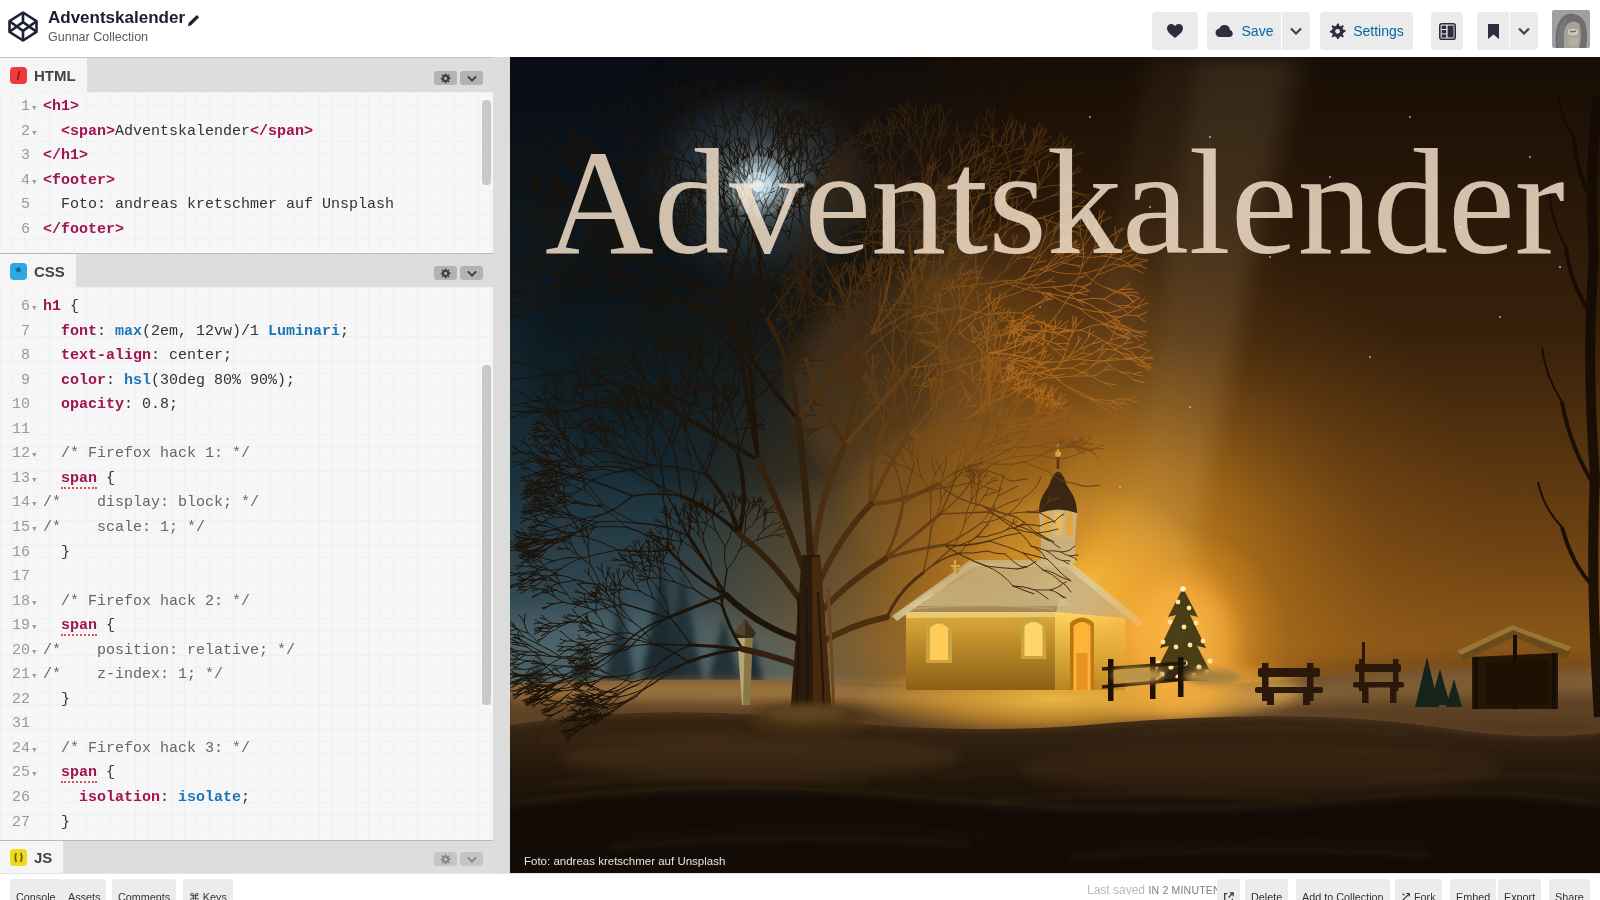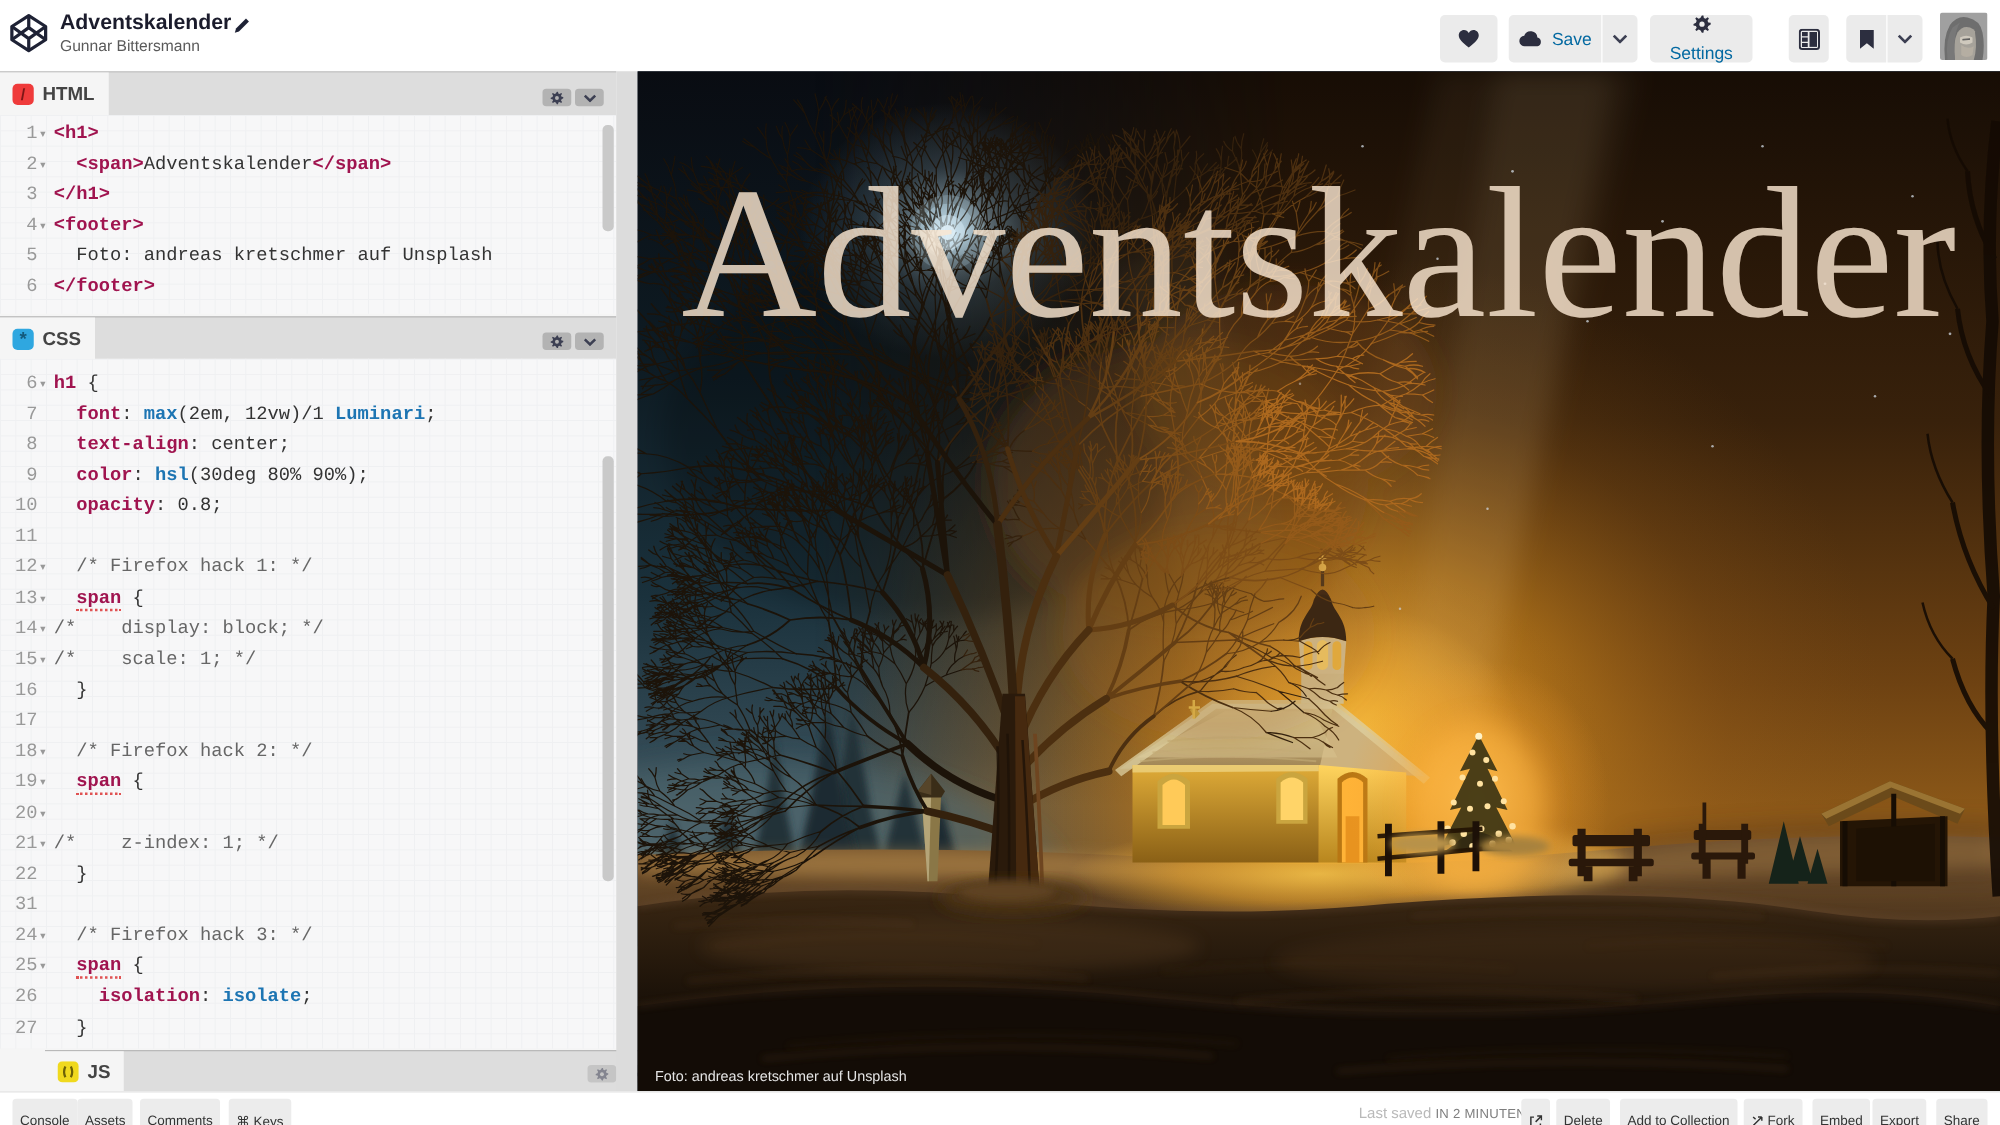--- a/index.html
+++ b/index.html
@@ -34,38 +34,38 @@
  <svg class="abs" id="logo" width="32" height="33" viewBox="0 0 32 33">
  <g fill="none" stroke="#1e2235" stroke-width="2.6" stroke-linejoin="round">
   <path d="M16 2.5 29.5 11.2 29.5 21.8 16 30.5 2.5 21.8 2.5 11.2Z"></path>
   <path d="M16 2.5 16 12.1 M16 30.5 16 20.9 M2.5 11.2 16 20.9 29.5 11.2 M2.5 21.8 16 12.1 29.5 21.8"></path>
  </g>
     </svg>
  <div class="abs" id="title">Adventskalender</div>
  <svg class="abs" style="left:186px;top:13px" width="15" height="15" viewBox="0 0 16 16">
       <path d="M2 14 3 10.5 11.5 2 14 4.5 5.5 13Z" fill="#1e2235"></path>
     </svg>
- <div class="abs" id="subtitle">Gunnar Bittersmann</div>
+ <div class="abs" id="subtitle">Gunnar Collection</div>
  <div class="abs hbtn" style="left:1152px;width:46px;">
       <svg width="18" height="16" viewBox="0 0 18 16">
         <path d="M9 15C4 11 1 8.5 1 5.2 1 2.9 2.9 1 5.2 1 6.8 1 8.2 1.9 9 3.3 9.8 1.9 11.2 1 12.8 1 15.1 1 17 2.9 17 5.2 17 8.5 14 11 9 15Z" fill="#2c2e3f"></path>
       </svg>
     </div>
  <div class="abs hbtn" style="left:1207px;width:74px;border-radius:4px 0 0 4px;">
       <svg width="20" height="14" viewBox="0 0 20 14">
         <path d="M5 13a4.2 4.2 0 0 1-.6-8.4A5.4 5.4 0 0 1 14.9 6 3.6 3.6 0 0 1 15 13Z" fill="#2c2e3f"></path>
       </svg>
       <span>Save</span>
     </div>
  <div class="abs hbtn" style="left:1282px;width:28px;border-radius:0 4px 4px 0;">
       <svg width="12" height="8" viewBox="0 0 12 8">
         <path d="M1 1.5 6 6.5 11 1.5" stroke="#3c3f52" stroke-width="2.2" fill="none"></path>
       </svg>
     </div>
- <div class="abs hbtn" style="left:1320px;width:82px;flex-direction:column;">
+ <div class="abs hbtn" style="left:1320px;width:93px;">
       <svg width="17" height="17" viewBox="0 0 17 17">
         <path d="M8.5 0.5 9.9 0.5 10.3 2.7 11.9 3.4 13.8 2.1 14.9 3.2 13.6 5.1 14.3 6.7 16.5 7.1 16.5 8.5 14.3 9.9 13.6 11.5 14.9 13.4 13.8 14.5 11.9 13.2 10.3 13.9 9.9 16.1 8.5 16.1 7.1 13.9 5.5 13.2 3.6 14.5 2.5 13.4 3.8 11.5 3.1 9.9 0.9 9.5 0.9 8.1 3.1 7.1 3.8 5.1 2.5 3.2 3.6 2.1 5.5 3.4 7.1 2.7Z" fill="#2c2e3f"></path>
         <circle cx="8.6" cy="8.3" r="2.4" fill="#ebebeb"></circle>
       </svg>
       <span>Settings</span>
     </div>
  <div class="abs hbtn" style="left:1431px;width:32px;">
       <svg width="17" height="17" viewBox="0 0 17 17">
         <rect x="0.8" y="0.8" width="15.4" height="15.4" rx="2" fill="none" stroke="#2c2e3f" stroke-width="1.6"></rect>
         <rect x="2.6" y="2.6" width="4.6" height="3.4" fill="#2c2e3f"></rect>
@@ -179,40 +179,41 @@
       <div class="ln" style="top:278.05000000000007px">17</div>
       <div class="cl" style="top:278.05000000000007px"></div>
       <div class="ln" style="top:302.6000000000001px">18</div>
       <div class="fold" style="top:303.6000000000001px">▾</div>
       <div class="cl" style="top:302.6000000000001px">  <span class="cm">/* Firefox hack 2: */</span></div>
       <div class="ln" style="top:327.1500000000001px">19</div>
       <div class="fold" style="top:328.1500000000001px">▾</div>
       <div class="cl" style="top:327.1500000000001px">  <span class="spn">span</span> {</div>
       <div class="ln" style="top:351.7000000000001px">20</div>
       <div class="fold" style="top:352.7000000000001px">▾</div>
+      <div class="cl" style="top:351.7000000000001px"><span class="cm">/*    position: relative; */</span></div>
       <div class="ln" style="top:376.2500000000001px">21</div>
       <div class="fold" style="top:377.2500000000001px">▾</div>
       <div class="cl" style="top:376.2500000000001px"><span class="cm">/*    z-index: 1; */</span></div>
       <div class="ln" style="top:400.8000000000001px">22</div>
       <div class="cl" style="top:400.8000000000001px">  }</div>
       <div class="ln" style="top:425.35000000000014px">31</div>
       <div class="cl" style="top:425.35000000000014px"></div>
       <div class="ln" style="top:449.90000000000015px">24</div>
       <div class="fold" style="top:450.90000000000015px">▾</div>
       <div class="cl" style="top:449.90000000000015px">  <span class="cm">/* Firefox hack 3: */</span></div>
       <div class="ln" style="top:474.45000000000016px">25</div>
       <div class="fold" style="top:475.45000000000016px">▾</div>
       <div class="cl" style="top:474.45000000000016px">  <span class="spn">span</span> {</div>
       <div class="ln" style="top:499.00000000000017px">26</div>
       <div class="cl" style="top:499.00000000000017px">    <span class="pr">isolation</span>: <span class="fn">isolate</span>;</div>
       <div class="ln" style="top:523.5500000000002px">27</div>
       <div class="cl" style="top:523.5500000000002px">  }</div>
    <div class="abs" style="left:482px;top:78px;width:9px;height:340px;background:#c9c9c9;border-radius:4px;"></div>
  </div>
- <div class="abs tabbar" style="top:783px;height:32px;border-top:1px solid #b9b9b9;margin-left:36px;">
+ <div class="abs tabbar" style="top:783px;height:32px;border-top:1px solid #b9b9b9;">
    <div class="tab" style="height:32px;">
         <svg width="17" height="17" viewBox="0 0 17 17">
           <rect width="17" height="17" rx="4" fill="#f0d91e"></rect>
           <path d="M6.3 4.2 Q4.2 8.5 6.3 12.8 M10.7 4.2 Q12.8 8.5 10.7 12.8" stroke="#6d6207" stroke-width="1.8" fill="none"></path>
         </svg>
         <span>JS</span>
       </div>
    <div class="pbtn" style="left:434px;top:11px;opacity:.55;">
         <svg width="11" height="11" viewBox="0 0 17 17">
           <path d="M8.5 0.5 9.9 0.5 10.3 2.7 11.9 3.4 13.8 2.1 14.9 3.2 13.6 5.1 14.3 6.7 16.5 7.1 16.5 8.5 14.3 9.9 13.6 11.5 14.9 13.4 13.8 14.5 11.9 13.2 10.3 13.9 9.9 16.1 8.5 16.1 7.1 13.9 5.5 13.2 3.6 14.5 2.5 13.4 3.8 11.5 3.1 9.9 0.9 9.5 0.9 8.1 3.1 7.1 3.8 5.1 2.5 3.2 3.6 2.1 5.5 3.4 7.1 2.7Z" fill="#3c3f52"></path>

